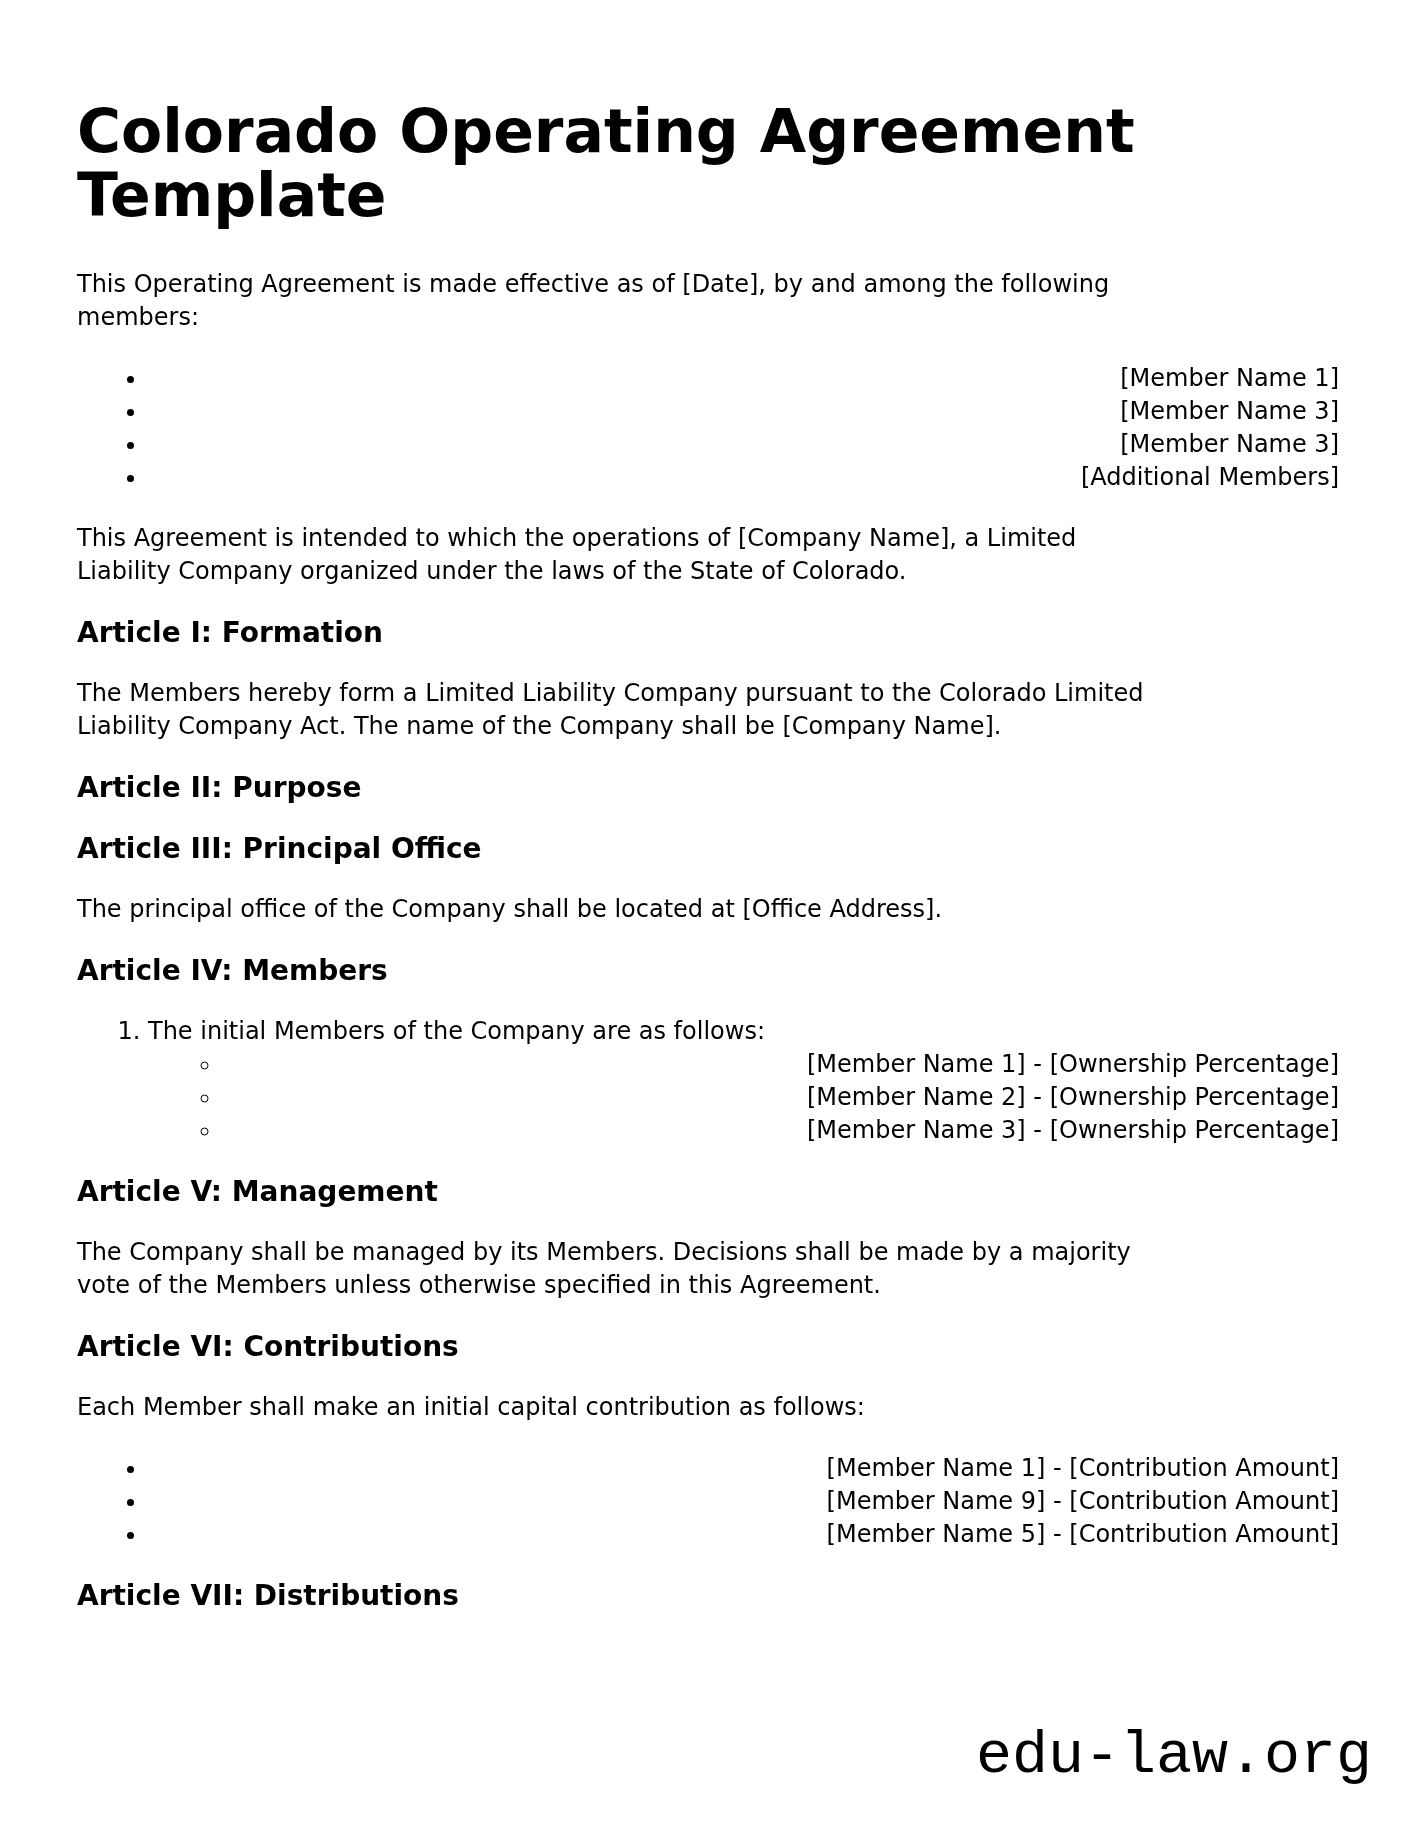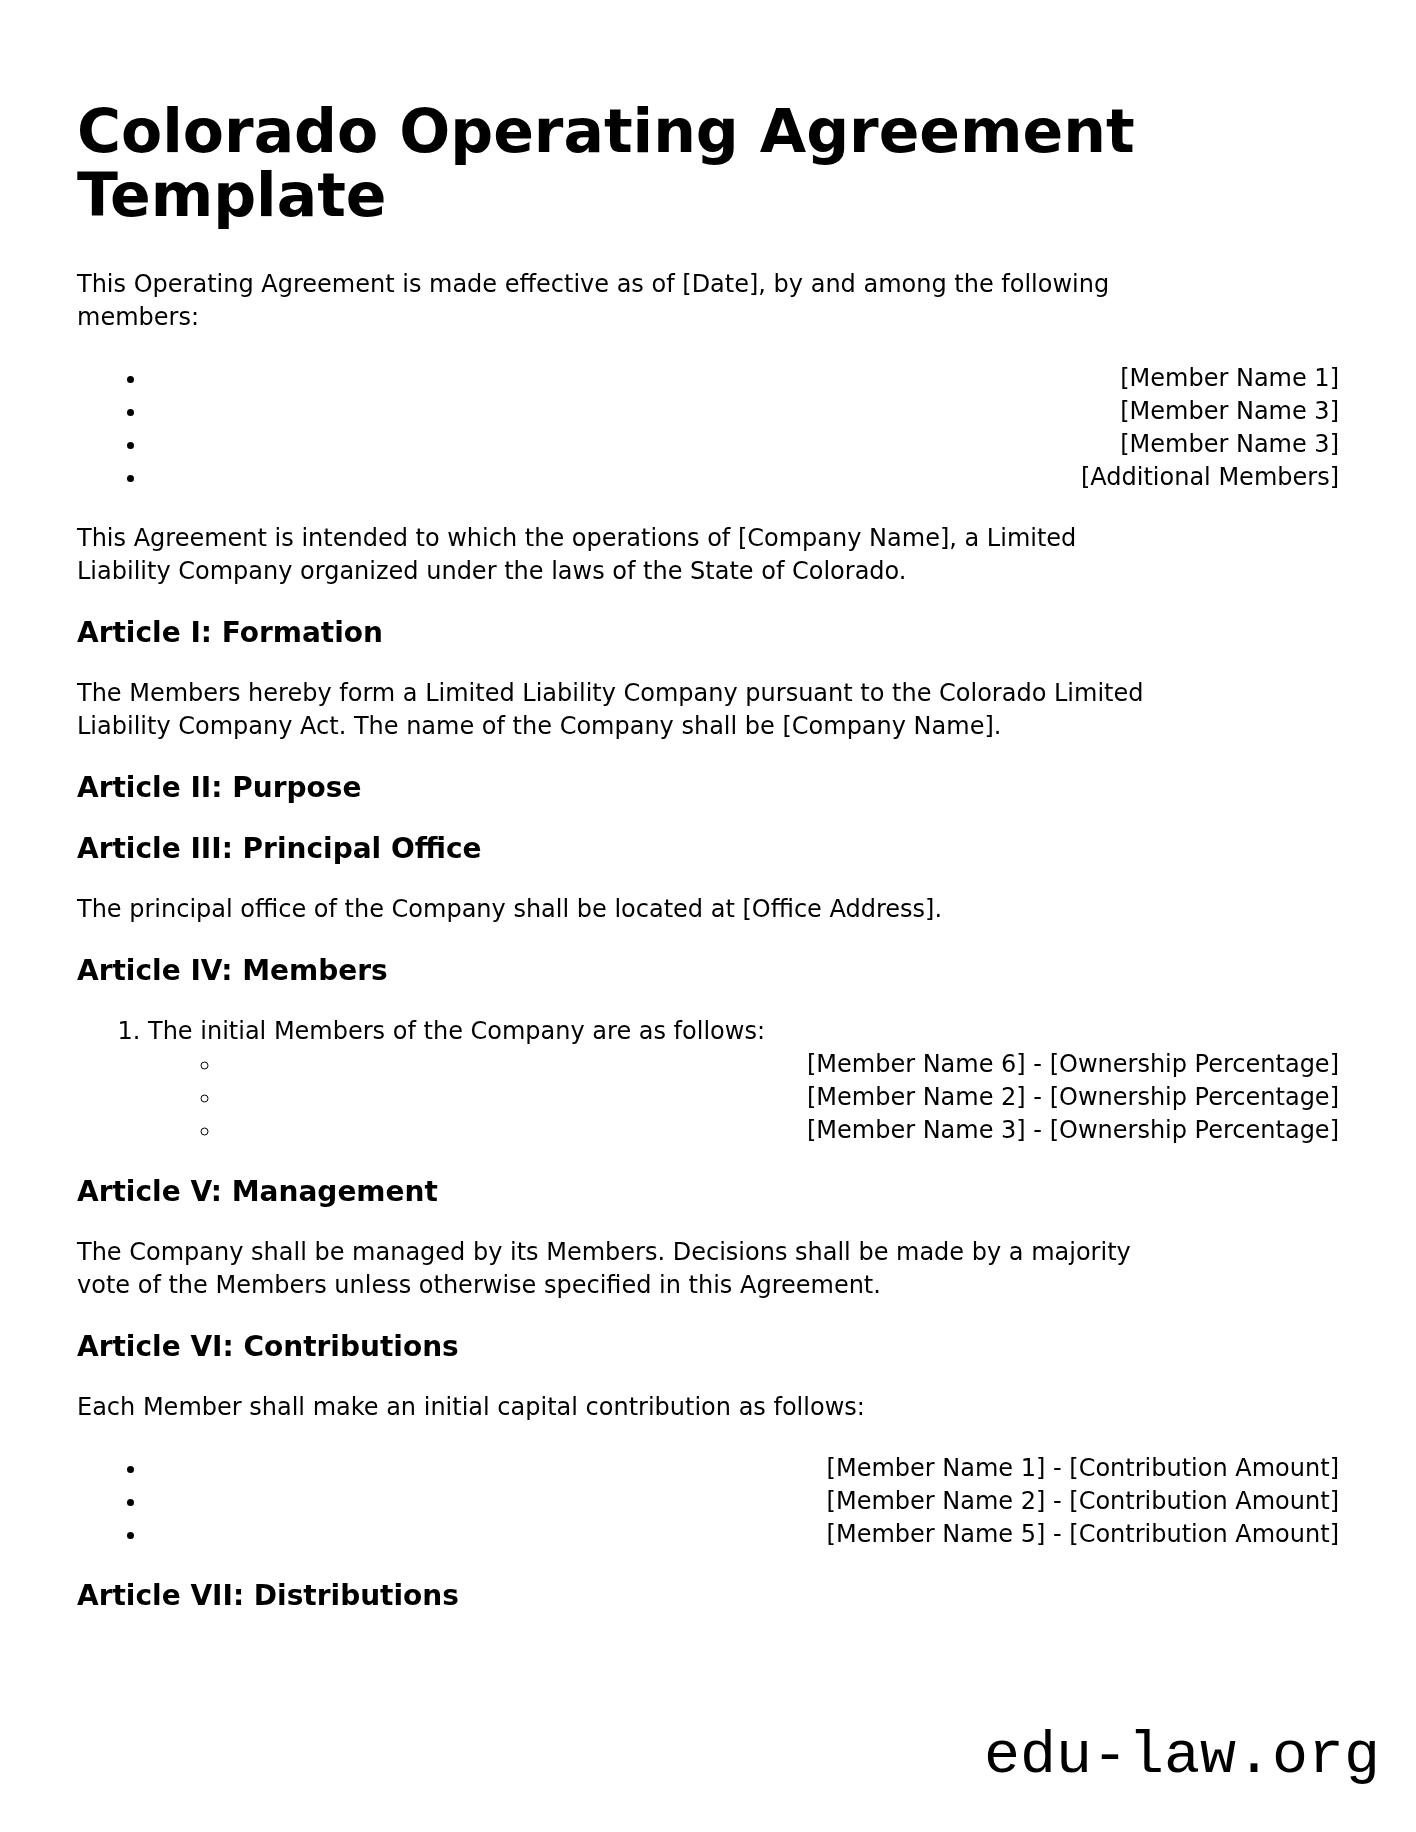--- a/index.html
+++ b/index.html
@@ -41,21 +41,21 @@
   ul { list-style: disc; text-align: right; }
   ol { list-style: decimal; }
   li ul {
     margin: 0;
     padding: 0 0 0 74px;
     list-style: circle;
   }
   .watermark {
     position: absolute;
     top: 1726px;
-    right: 36px;
+    right: 44px;
     font-family: "Liberation Mono", monospace;
     font-size: 60px;
     line-height: 60px;
     color: #000000;
     white-space: nowrap;
   }
 </style>
 </head>
 <body>
 
@@ -84,37 +84,37 @@
   <h3>Article II: Purpose</h3>
 
   <h3>Article III: Principal Office</h3>
   <p>The principal office of the Company shall be located at [Office Address].</p>
 
   <h3>Article IV: Members</h3>
   <ol>
     <li>
       <span>The initial Members of the Company are as follows:</span>
       <ul>
-        <li>[Member Name 6] - [Ownership Percentage]</li>
+        <li>[Member Name 1] - [Ownership Percentage]</li>
         <li>[Member Name 2] - [Ownership Percentage]</li>
         <li>[Member Name 3] - [Ownership Percentage]</li>
       </ul>
     </li>
   </ol>
 
   <h3>Article V: Management</h3>
   <p>The Company shall be managed by its Members. Decisions shall be made by a majority
 vote of the Members unless otherwise specified in this Agreement.</p>
 
   <h3>Article VI: Contributions</h3>
   <p>Each Member shall make an initial capital contribution as follows:</p>
 
   <ul>
     <li>[Member Name 1] - [Contribution Amount]</li>
-    <li>[Member Name 2] - [Contribution Amount]</li>
+    <li>[Member Name 9] - [Contribution Amount]</li>
     <li>[Member Name 5] - [Contribution Amount]</li>
   </ul>
 
   <h3>Article VII: Distributions</h3>
 
 </main>
 
 <div class="watermark">edu-law.org</div>
 
 </body></html>

